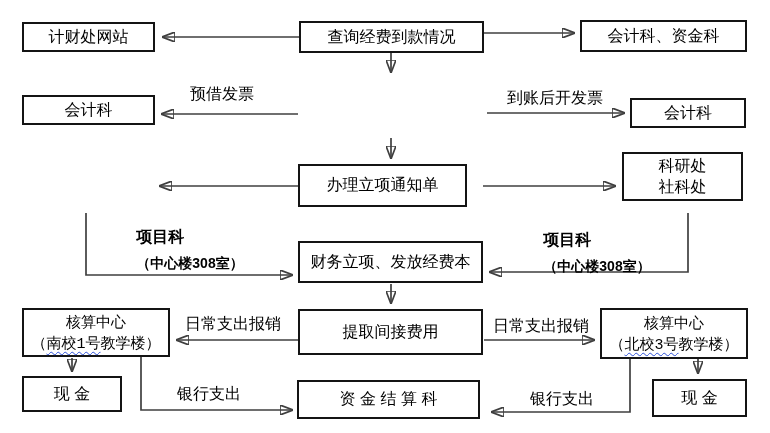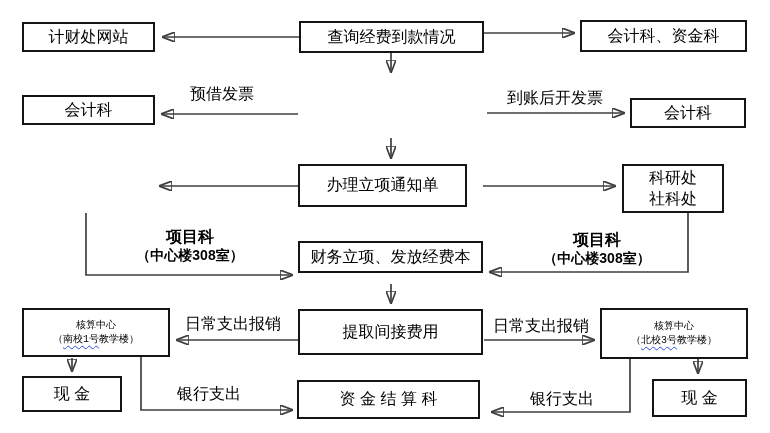--- a/index.html
+++ b/index.html
@@ -40,30 +40,30 @@
     flex-direction: column;
     align-items: center;
     justify-content: center;
     border: 2px solid var(--box_border);
     background: var(--background);
     font-size: 16px;
     line-height: 1.3;
     text-align: center;
     white-space: nowrap;
   }
-  .box.small-text { font-size: 10px; line-height: 1.4; }
+  .box.small-text { font-size: 15px; line-height: 1.4; }
   .elabel {
     position: absolute;
     transform: translateX(-50%);
     font-size: 16px;
     line-height: 1.25;
-    text-align: center;
+    text-align: left;
     white-space: nowrap;
   }
-  .elabel .sub { display: block; font-size: 14px; }
+  .elabel .sub { display: block; font-size: 14px; margin-top: 8px; }
   .elabel span { display: block; font-weight: bold; }
   .wavy {
     display: inline !important;
     text-decoration: underline;
     text-decoration-style: wavy;
     text-decoration-color: var(--wavy_underline);
     text-decoration-thickness: 1px;
     text-underline-offset: 3px;
     font-family: Liberation Mono, monospace;
   }
@@ -113,26 +113,26 @@
   </div>
   <div class="box" style="left:630px;top:98px;width:116px;height:30px">
     <span>会计科</span>
   </div>
   <div class="elabel" style="left:222px;top:84px">预借发票</div>
   <div class="elabel" style="left:555px;top:88px">到账后开发票</div>
 
   <div class="box" style="left:298px;top:164px;width:169px;height:43px">
     <span>办理立项通知单</span>
   </div>
-  <div class="box" style="left:622px;top:164px;width:102px;height:49px">
+  <div class="box" style="left:622px;top:152px;width:121px;height:49px">
     <span>科研处</span>
     <span>社科处</span>
   </div>
 
-  <div class="box" style="left:298px;top:241px;width:185px;height:32px">
+  <div class="box" style="left:298px;top:241px;width:185px;height:42px">
     <span>财务立项、发放经费本</span>
   </div>
   <div class="elabel" style="left:190px;top:227px">
     <span>项目科</span>
     <span class="sub">（中心楼308室）</span>
   </div>
   <div class="elabel" style="left:597px;top:230px">
     <span>项目科</span>
     <span class="sub">（中心楼308室）</span>
   </div>

